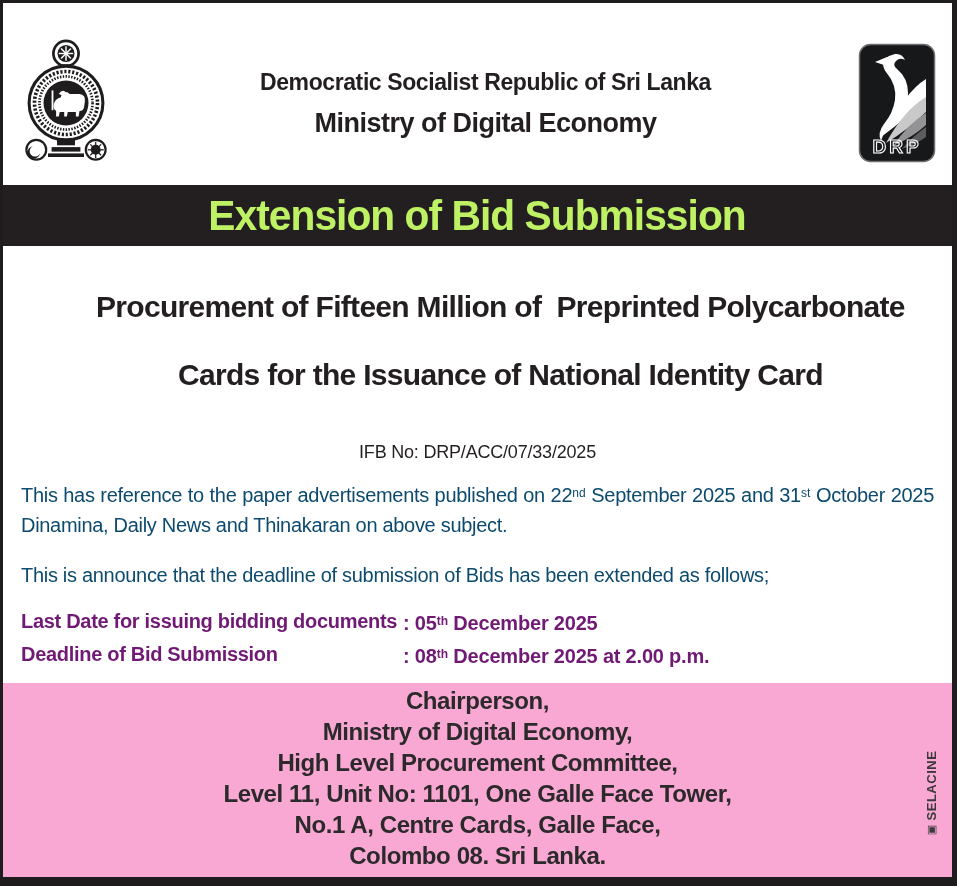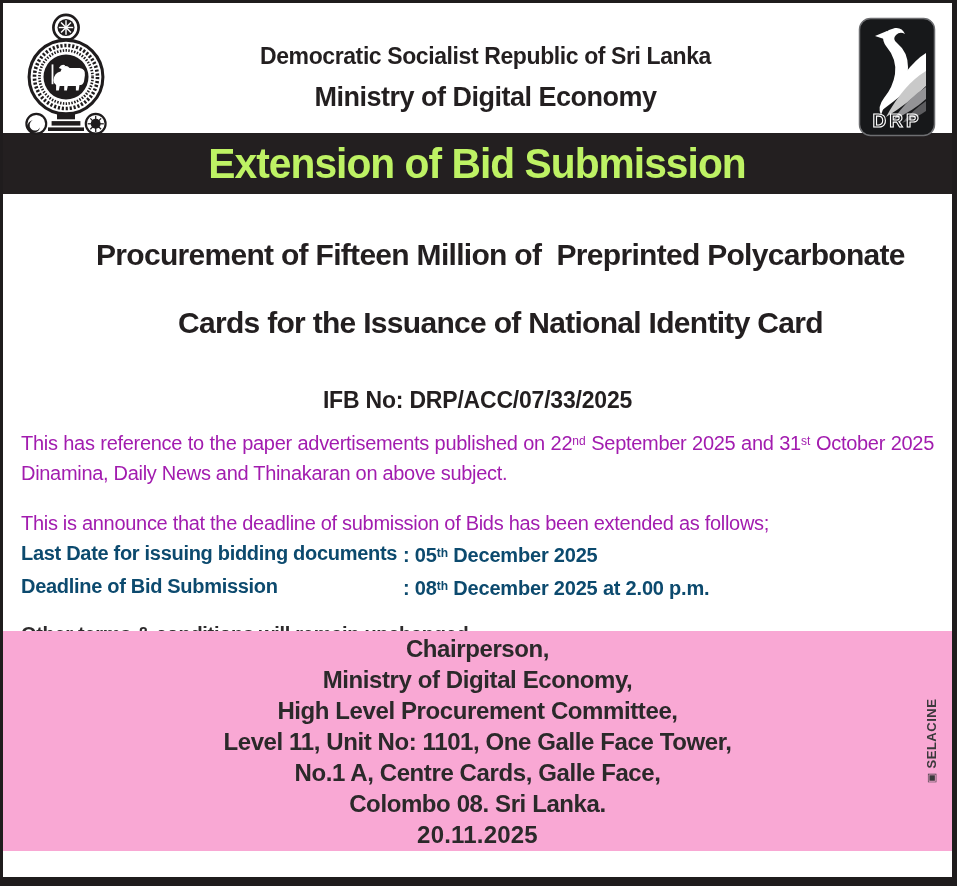--- a/index.html
+++ b/index.html
@@ -9,21 +9,21 @@
   .ad {
     position:relative; width:957px; height:886px; margin:0 auto;
     background:#ffffff; color:#231f20;
     border-style:solid; border-color:#1f1c1d;
     border-width:3px 5px 9px 3px;
     overflow:hidden;
   }
 
   
   .hdr {
-    height:130px; display:flex; align-items:center;
+    height:182px; display:flex; align-items:center;
     padding:22px 16px 4px 16px; background:#fff;
   }
   .hdr-emblem { flex:0 0 94px; height:132px; display:flex; align-items:center; justify-content:center; }
   .hdr-center { flex:1 1 auto; text-align:center; padding:0 6px; }
   .hdr-line1 { font-size:23px; font-weight:700; letter-spacing:-0.4px; margin-top:2px; }
   .hdr-line2 { font-size:27px; font-weight:700; letter-spacing:-0.5px; margin-top:12px; }
   .hdr-line3 { font-size:29px; font-weight:700; letter-spacing:-0.6px; margin-top:12px; }
   .hdr-logo { flex:0 0 78px; height:120px; }
 
   
@@ -35,28 +35,28 @@
     font-size:42px; font-weight:700; letter-spacing:-1px;
     transform:scaleX(0.97); transform-origin:center;
   }
 
   
   .doc-body { height:437px; padding:10px 18px 0 18px; overflow:hidden; }
   .subject {
     text-align:center; font-weight:700; font-size:30px; line-height:34px;
     letter-spacing:-0.7px; white-space:pre-wrap;
   }
-  .ifb { text-align:center; font-weight:700; font-size:23px; line-height:28px; margin-top:12px; letter-spacing:-0.2px; }
+  .ifb { text-align:center; font-weight:400; font-size:18px; line-height:28px; margin-top:12px; letter-spacing:-0.2px; }
 
-  .para { font-size:20px; line-height:30px; color:#a21caf; letter-spacing:-0.3px; }
+  .para { font-size:20px; line-height:30px; color:#0c4a6e; letter-spacing:-0.3px; }
   .jline { text-align:justify; text-align-last:justify; }
   .para-ref { margin-top:12px; }
   .para-announce { margin-top:20px; }
 
-  .dates { font-weight:700; color:#0c4a6e; font-size:20px; line-height:30px; }
+  .dates { margin-top:16px; font-weight:700; color:#701a75; font-size:20px; line-height:30px; }
   .date-row { display:flex; }
   .date-label { flex:0 0 382px; letter-spacing:-0.3px; }
   .date-value { letter-spacing:-0.2px; }
 
   .other-terms { margin-top:16px; font-weight:700; color:#2d2b2c; }
 
   sup.ord { font-size:60%; vertical-align:0.45em; letter-spacing:0; }
 
   
   .addr {

